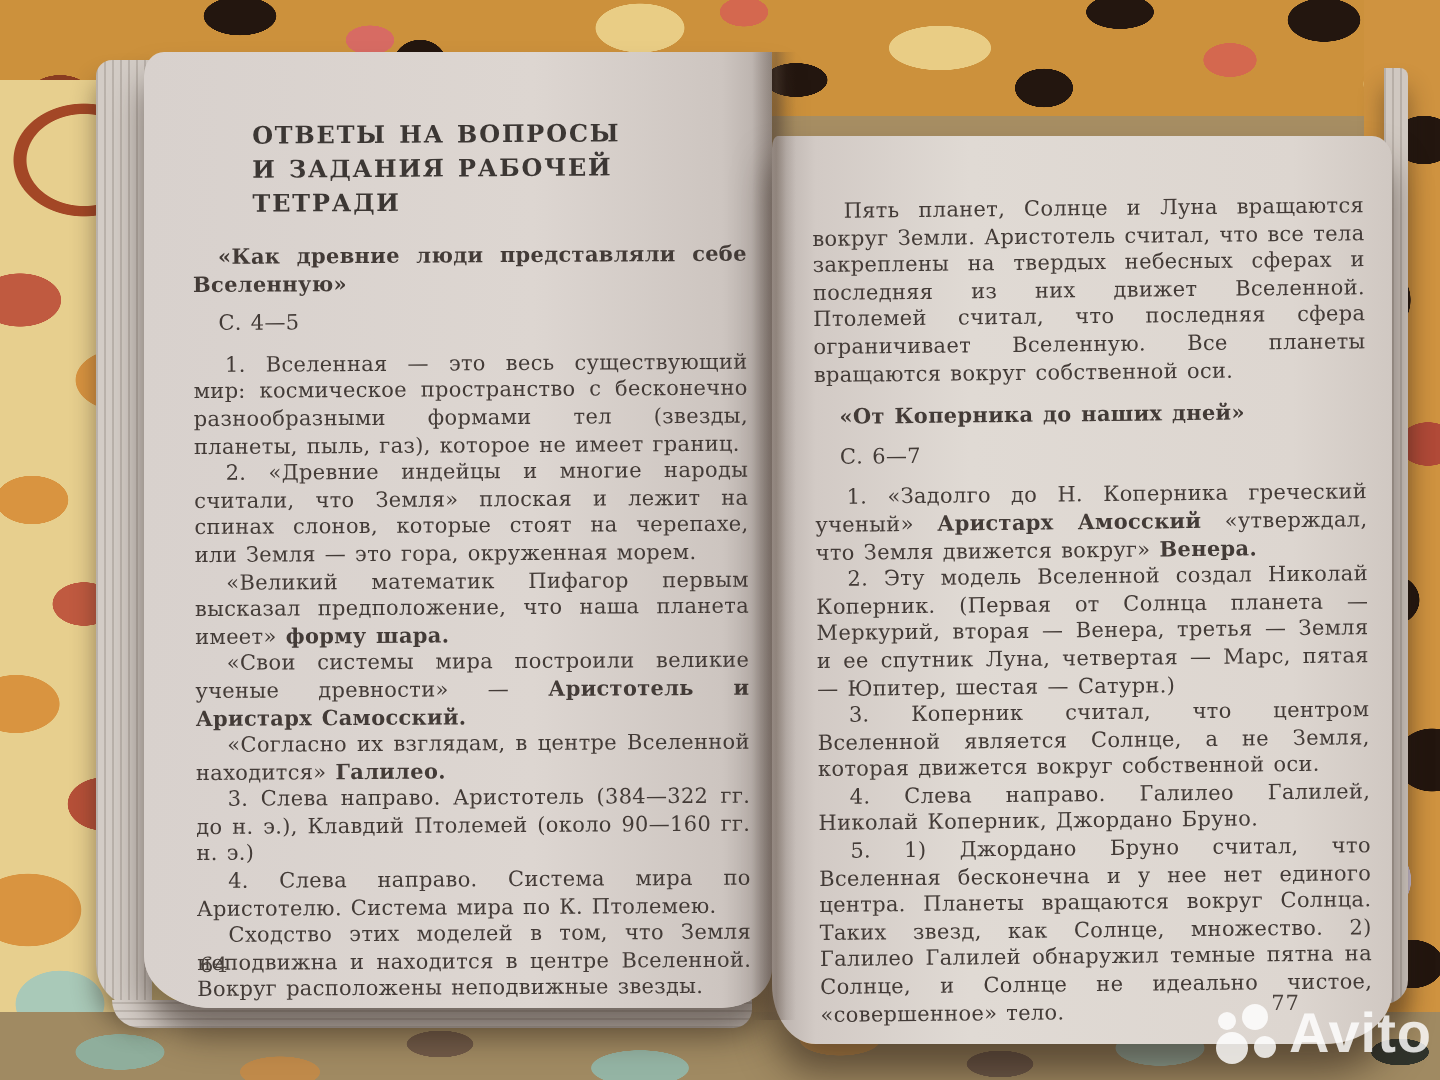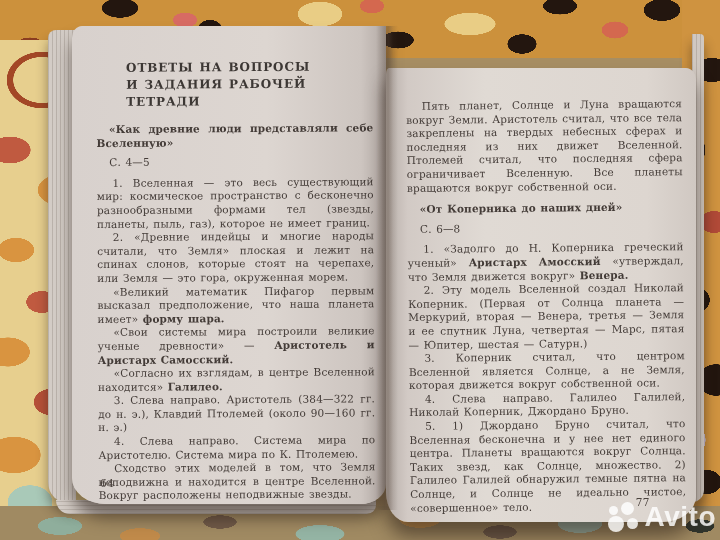--- a/index.html
+++ b/index.html
@@ -186,21 +186,21 @@
           </div>
       </div>
       <div class="pagenum pagenum-left">64</div>
     </div>
 
     <div class="page right-page">
       <div class="content">
         <div>
             <p class="para"><span>Пять планет, Солнце и Луна вращаются вокруг Земли. Аристотель считал, что все тела закреплены на твердых небесных сферах и последняя из них движет Вселенной. Птолемей считал, что последняя сфера ограничивает Вселенную. Все планеты вращаются вокруг собственной оси.</span></p>
             <p class="para qhead"><span class="b">«От Коперника до наших дней»</span></p>
-            <p class="para pref"><span>С. 6—8</span></p>
+            <p class="para pref"><span>С. 6—7</span></p>
             <p class="para"><span>1. «Задолго до Н. Коперника греческий ученый» </span><span class="b">Аристарх Амосский</span><span> «утверждал, что Земля движется вокруг» </span><span class="b">Венера.</span></p>
             <p class="para"><span>2. Эту модель Вселенной создал Николай Коперник. (Первая от Солнца планета — Меркурий, вторая — Венера, третья — Земля и ее спутник Луна, четвертая — Марс, пятая — Юпитер, шестая — Сатурн.)</span></p>
             <p class="para"><span>3. Коперник считал, что центром Вселенной является Солнце, а не Земля, которая движется вокруг собственной оси.</span></p>
             <p class="para"><span>4. Слева направо. Галилео Галилей, Николай Коперник, Джордано Бруно.</span></p>
             <p class="para"><span>5. 1) Джордано Бруно считал, что Вселенная бесконечна и у нее нет единого центра. Планеты вращаются вокруг Солнца. Таких звезд, как Солнце, множество. 2) Галилео Галилей обнаружил темные пятна на Солнце, и Солнце не идеально чистое, «совершенное» тело.</span></p>
           </div>
       </div>
       <div class="pagenum pagenum-right">77</div>
     </div>
 

